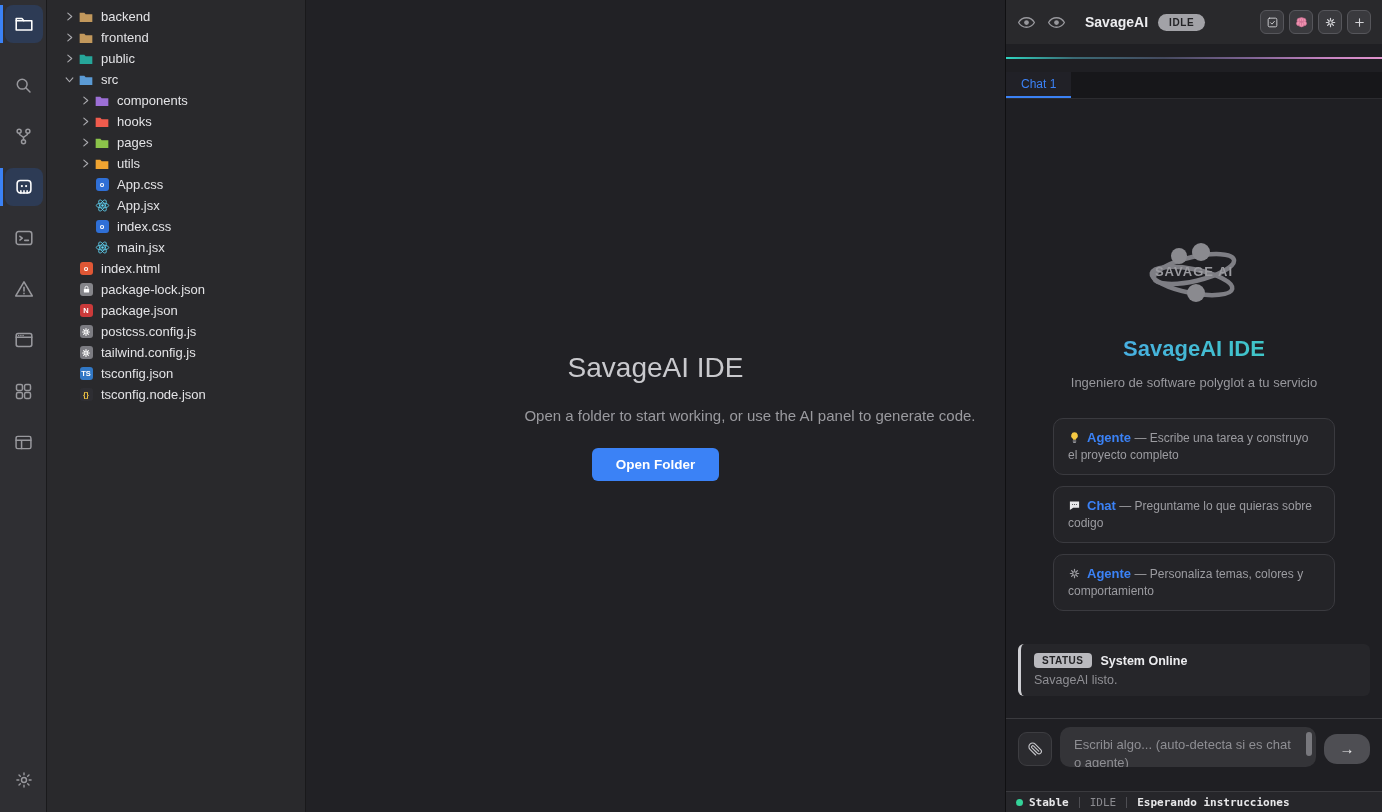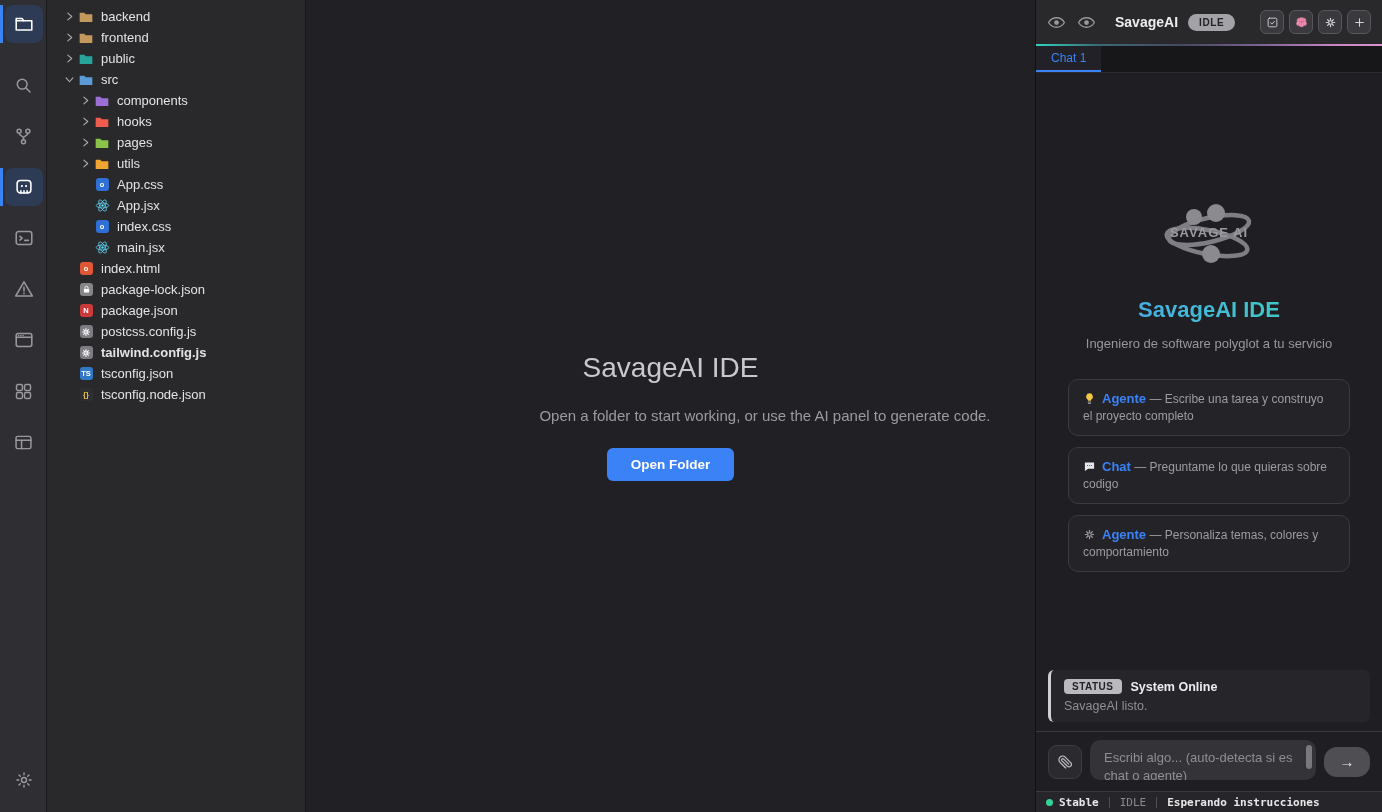--- a/index.html
+++ b/index.html
@@ -60,22 +60,22 @@
   .welcome-title { font-size:28px; font-weight:400; color:#c9c9cd; }
   .welcome-sub { margin-top:23px; font-size:15px; color:#9a9a9f;text-align:right; }
   .open-folder-btn {
     margin-top:24px; background:#3b82f6; border:none; border-radius:6px;
     color:#fff; font-weight:700; font-size:13.5px; padding:9px 24px; cursor:pointer;
     font-family:inherit;
   }
 
   
   .ai-panel {
-    width:347px; flex-shrink:0; background:#1f1f23; border-left:1px solid #101012;
-    display:flex; flex-direction:column;
+    width:377px; flex-shrink:0; background:#1f1f23; border-left:1px solid #101012;
+    display:flex; flex-direction:column;gap:13px;
   }
   .ai-header {
     height:44px; background:#29292c; display:flex; align-items:center; padding:0 11px; flex-shrink:0;
   }
   .eye-btn { color:#98989d; margin-right:11px; cursor:pointer; }
   .ai-title { font-size:14px; font-weight:700; color:#ededf0; margin:0 10px 0 8px; }
   .state-badge {
     background:#a2a2a7; color:#232326; font-size:10px; font-weight:700;
     padding:3px 11px; border-radius:999px; letter-spacing:.6px;
   }
@@ -451,21 +451,21 @@
         <span class="tree-icon">
           <span class="file-badge" style="background: rgb(124, 124, 130);">
             <svg width="10" height="10" viewBox="0 0 24 24" fill="none" stroke="#fff" stroke-linecap="round">
               <circle cx="12" cy="12" r="3.3" stroke-width="2.4"></circle>
               <path stroke-width="2.6" d="M12 3.8v3M12 17.2v3M3.8 12h3M17.2 12h3M6.3 6.3l2.2 2.2M15.5 15.5l2.2 2.2M17.7 6.3l-2.2 2.2M8.5 15.5l-2.2 2.2"></path>
             </svg>
           </span>
         </span>
         <span class="tree-label">postcss.config.js</span>
       </div>
-      <div class="tree-row" style="padding-left: 13px; font-weight: bold;">
+      <div class="tree-row" style="padding-left: 13px;">
         <span class="chevron"></span>
         <span class="tree-icon">
           <span class="file-badge" style="background: rgb(124, 124, 130);">
             <svg width="10" height="10" viewBox="0 0 24 24" fill="none" stroke="#fff" stroke-linecap="round">
               <circle cx="12" cy="12" r="3.3" stroke-width="2.4"></circle>
               <path stroke-width="2.6" d="M12 3.8v3M12 17.2v3M3.8 12h3M17.2 12h3M6.3 6.3l2.2 2.2M15.5 15.5l2.2 2.2M17.7 6.3l-2.2 2.2M8.5 15.5l-2.2 2.2"></path>
             </svg>
           </span>
         </span>
         <span class="tree-label">tailwind.config.js</span>

